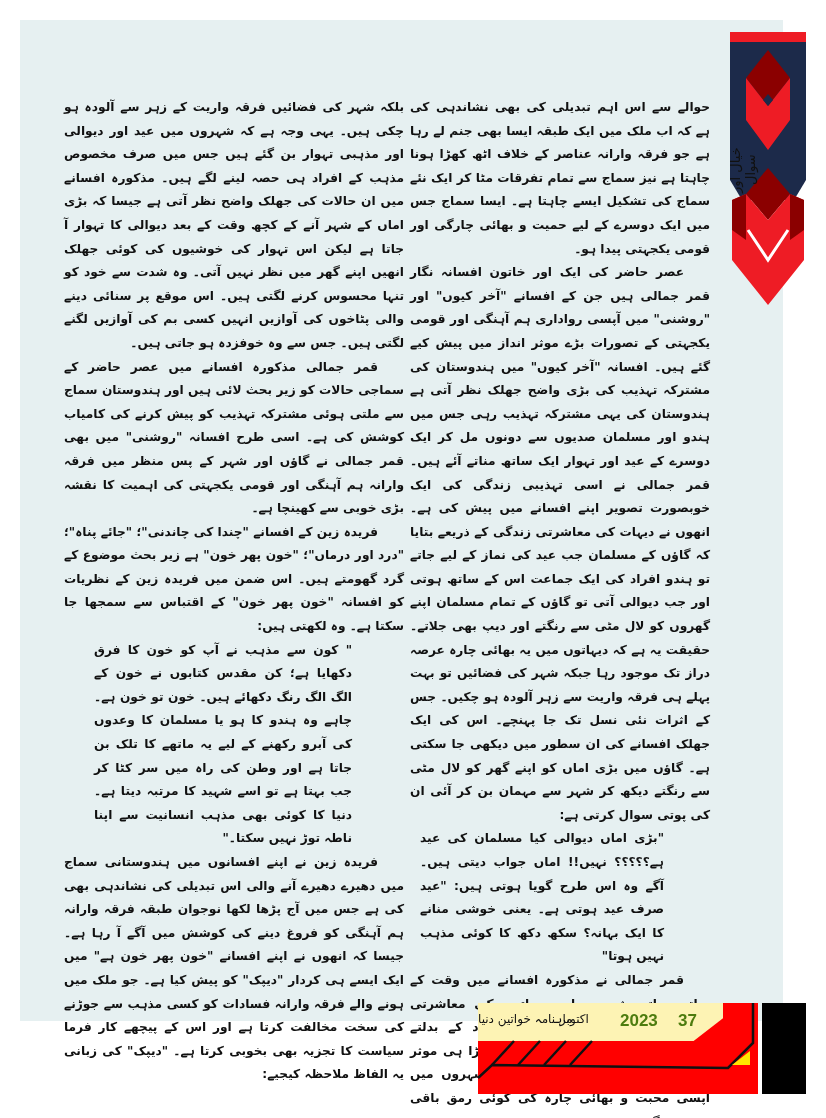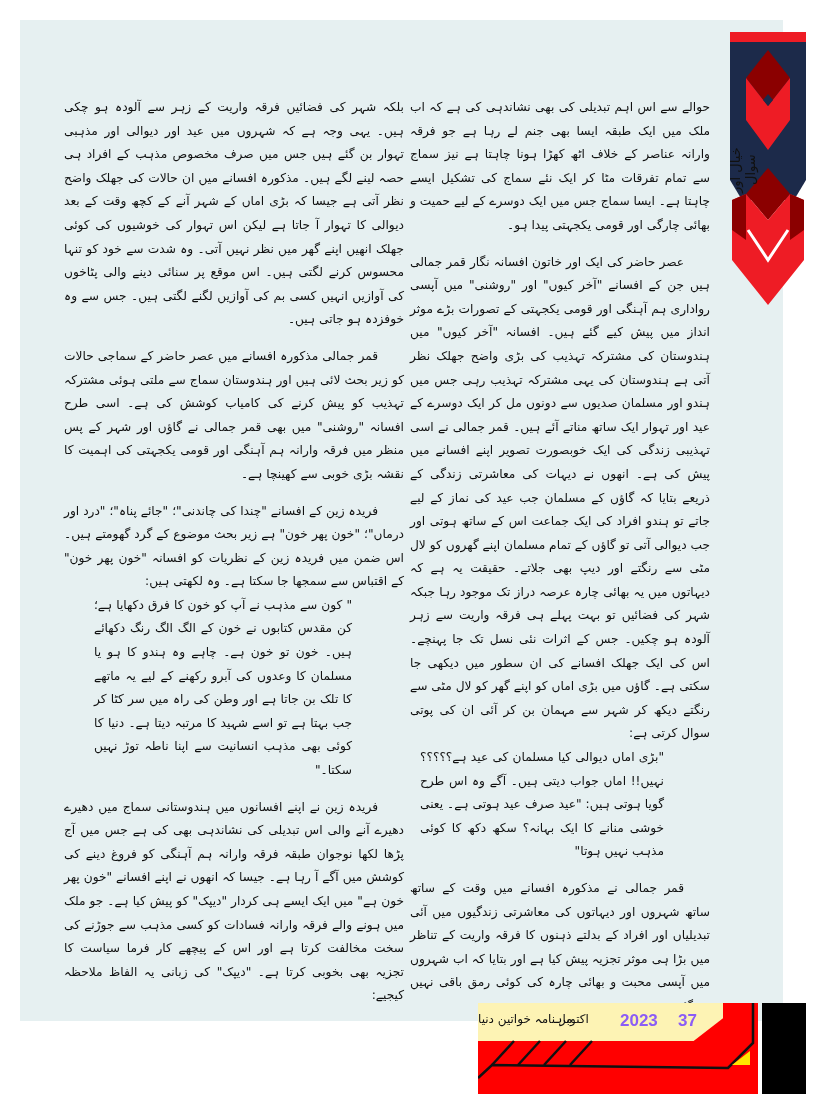--- a/index.html
+++ b/index.html
@@ -5,34 +5,34 @@
   html, body { margin:0; padding:0; background:#ffffff; }
   body { width:826px; height:1118px; position:relative; overflow:hidden;
          font-family:"DejaVu Sans", sans-serif; }
   .page { position:absolute; left:20px; top:20px; width:763px; height:1001px;
           background:#e6f0f1; }
   .col { position:absolute; direction:rtl; text-align:justify;
          font-family:"DejaVu Sans", sans-serif; font-size:12.2px; line-height:23.6px;
          color:#111; }
   .col-right { left:410px; top:96px; width:300px; }
   .col-left { left:64px; top:96px; width:340px; }
-  .col p { margin:0; }
-  .col p.indent { text-indent:26px;margin-top:13px; }
+  .col p { margin:0;font-weight:bold; }
+  .col p.indent { text-indent:26px; }
   .col .quote { padding-right:52px; padding-left:30px; text-align:justify; }
   .col .quote-r { padding-right:46px; padding-left:10px; }
   .side-banner { position:absolute; left:730px; top:20px; width:76px; height:290px; }
   .side-label { position:absolute; left:728px; top:130px; width:34px; height:80px;
                 writing-mode:vertical-rl; transform:rotate(180deg);
                 font-size:13px; color:#111; direction:rtl; text-align:center; }
   .footer { position:absolute; left:478px; top:1003px; width:280px; height:91px; background:#ff0000; }
   .footer-black { position:absolute; left:762px; top:1003px; width:44px; height:91px; background:#000; }
   .footer-label { position:absolute; left:0; top:0; width:245px; height:38px; background:#fdf3b4;
                   clip-path:polygon(0 0,100% 0,100% 40%,88% 100%,0 100%); }
   .footer-num { position:absolute; top:8px; font-family:"Liberation Sans", sans-serif; font-weight:bold;
-                font-size:17px; color:#8b5cf6; }
+                font-size:17px; color:#4d7c0f; }
   .footer-text { position:absolute; top:9px; font-size:12px; color:#111; direction:rtl; }
 </style>
 </head>
 <body>
 
 <div class="page"></div>
 
 <svg class="side-banner" viewBox="0 0 76 290">
   <rect x="0" y="12" width="76" height="10" fill="#ee1c25"></rect>
   <polygon points="0,22 76,22 76,160 64,180 12,180 0,160" fill="#1c2a4a"></polygon>

